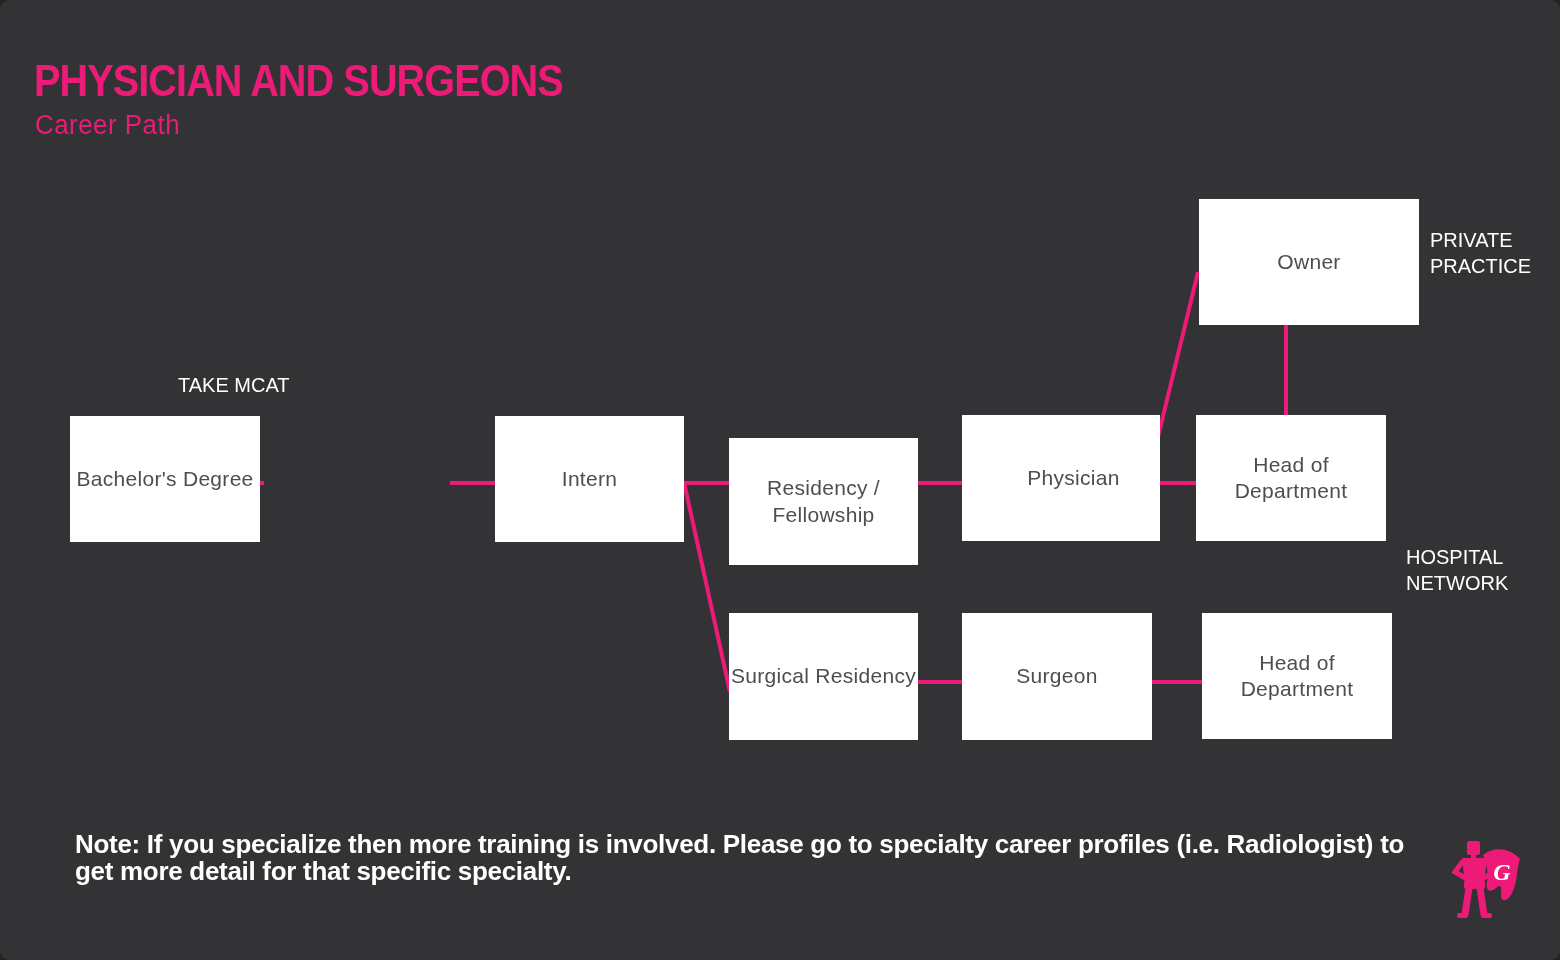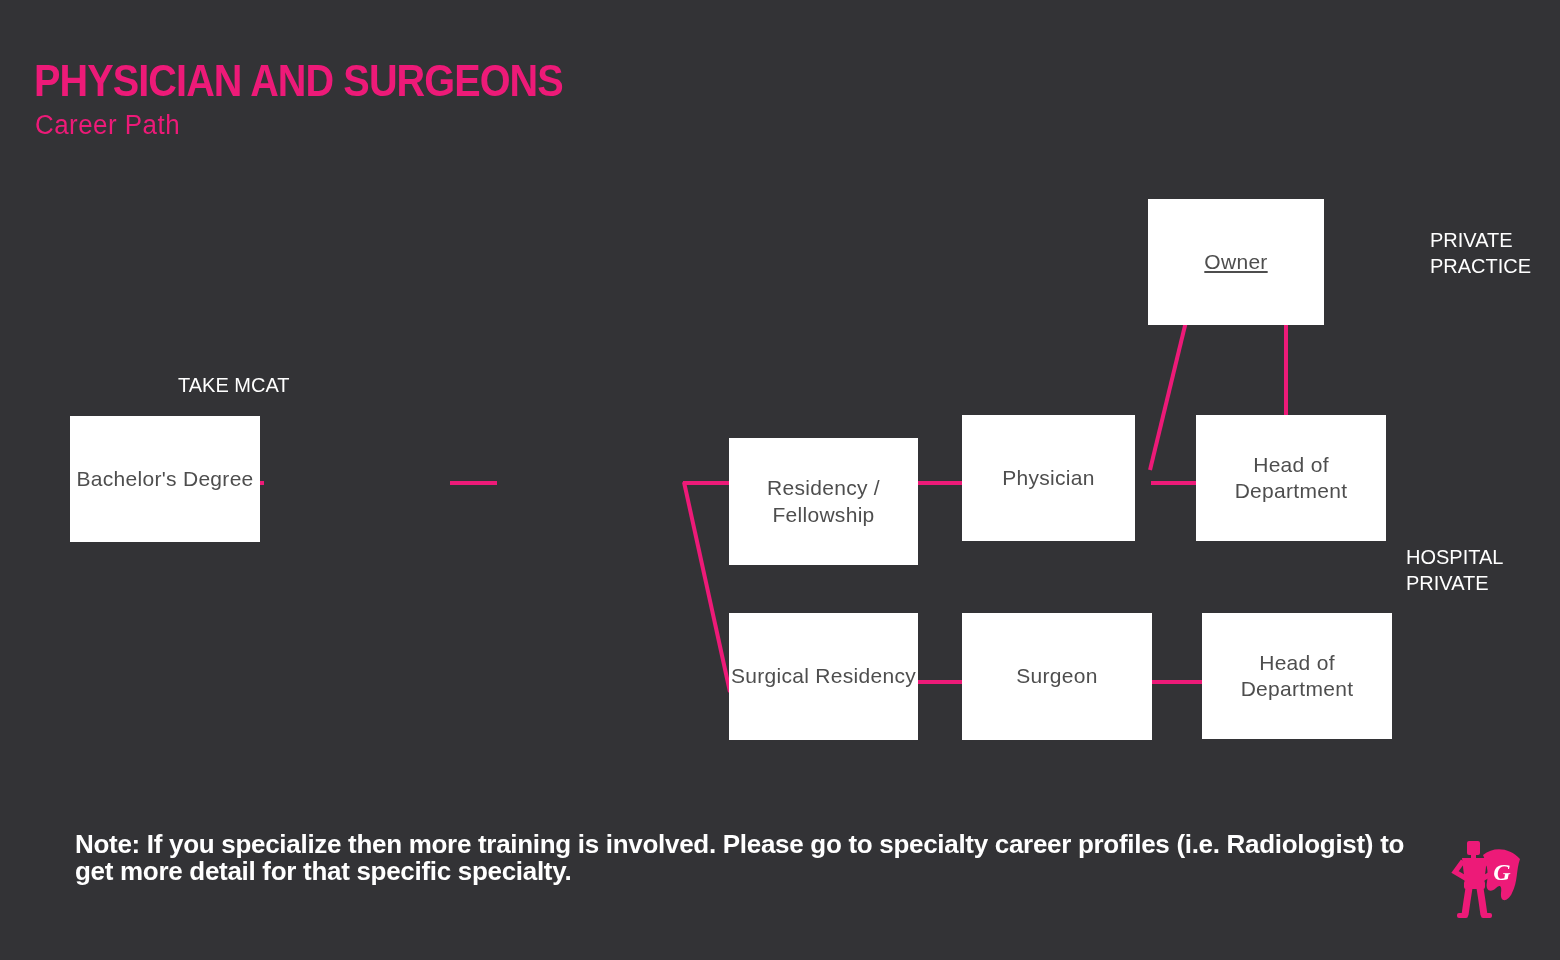--- a/index.html
+++ b/index.html
@@ -2,20 +2,21 @@
 <html><head>
 <meta charset="utf-8">
 <style>
   html,body{margin:0;padding:0;background:#232323;}
   .stage{
     position:relative;
     width:1560px;height:960px;
     background:#333336;
     font-family:"Liberation Sans", sans-serif;
     overflow:hidden;
+    border-radius:9px;
   }
   
   .title{
     position:absolute;left:34px;top:56px;
     color:#ED1A78;
     font-size:44px;font-weight:bold;letter-spacing:-1px;
     transform:scaleX(0.90);transform-origin:0 0;
     white-space:nowrap;margin:0;
   }
   .subtitle{
@@ -36,23 +37,23 @@
     display:flex;align-items:center;justify-content:center;
     text-align:center;
     font-size:21px;line-height:1.25;
     white-space:pre-line;
     letter-spacing:0.3px;
   }
   #node-bachelors       {left:28px;  top:416px; width:190px; height:126px;margin-left:42px;}
   #node-medical-school  {left:262px; top:416px; width:189px; height:126px;}
   #node-intern          {left:495px; top:416px; width:189px; height:126px;}
   #node-residency       {left:729px; top:438px; width:189px; height:127px;}
-  #node-physician       {left:962px; top:415px; width:173px; height:126px;}
+  #node-physician       {left:962px; top:415px; width:173px; height:126px;padding-left:25px;}
   #node-hod-top         {left:1196px;top:415px; width:190px; height:126px;}
-  #node-owner           {left:1148px;top:199px; width:176px; height:126px;text-decoration:underline;}
+  #node-owner           {left:1199px;top:199px; width:220px; height:126px;}
   #node-surgical        {left:729px; top:613px; width:189px; height:127px;}
   #node-surgeon         {left:962px; top:613px; width:190px; height:127px;}
   #node-hod-bottom      {left:1202px;top:613px; width:190px; height:126px;}
   
   .annot{
     position:absolute;
     color:#FFFFFF;font-weight:normal;
     font-size:20px;line-height:26px;
     white-space:pre-line;letter-spacing:0;
     margin:0;
@@ -87,36 +88,37 @@
     <line x1="917" y1="483" x2="964" y2="483"></line>
     <line x1="1151" y1="483" x2="1198" y2="483"></line>
     <line x1="917" y1="682" x2="964" y2="682"></line>
     <line x1="1151" y1="682" x2="1204" y2="682"></line>
     <line x1="684" y1="482" x2="730" y2="692"></line>
     <line x1="1150" y1="470" x2="1198" y2="272"></line>
     <line x1="1286" y1="324" x2="1286" y2="417"></line>
   </svg>
 
   <div class="node" id="node-bachelors">Bachelor's Degree</div>
+  <div class="node" id="node-intern">Intern</div>
   <div class="node" id="node-residency">Residency /
 Fellowship</div>
   <div class="node" id="node-physician">Physician</div>
   <div class="node" id="node-owner">Owner</div>
   <div class="node" id="node-hod-top">Head of
 Department</div>
   <div class="node" id="node-surgical">Surgical Residency</div>
   <div class="node" id="node-surgeon">Surgeon</div>
   <div class="node" id="node-hod-bottom">Head of
 Department</div>
 
   <p class="annot" id="take-mcat">TAKE MCAT</p>
   <p class="annot" id="private-practice">PRIVATE
 PRACTICE</p>
   <p class="annot" id="hospital-network">HOSPITAL
-PRIVATE</p>
+NETWORK</p>
 
   <p class="footnote">Note: If you specialize then more training is involved. Please go to specialty career profiles (i.e. Radiologist) to
 get more detail for that specific specialty.</p>
 
   <svg class="logo" viewBox="0 0 80 84">
 
     <path class="pink" d="M33,15 C44,6 60,8 70,19 C66,30 68,42 62,53 C58,62 50,63 51,53 C52,46 50,44 46,48 C41,53 35,51 37,42 C39,31 36,22 33,15 Z"></path>
 
     <rect class="pink" x="17" y="1" width="13" height="14" rx="2"></rect>
 

